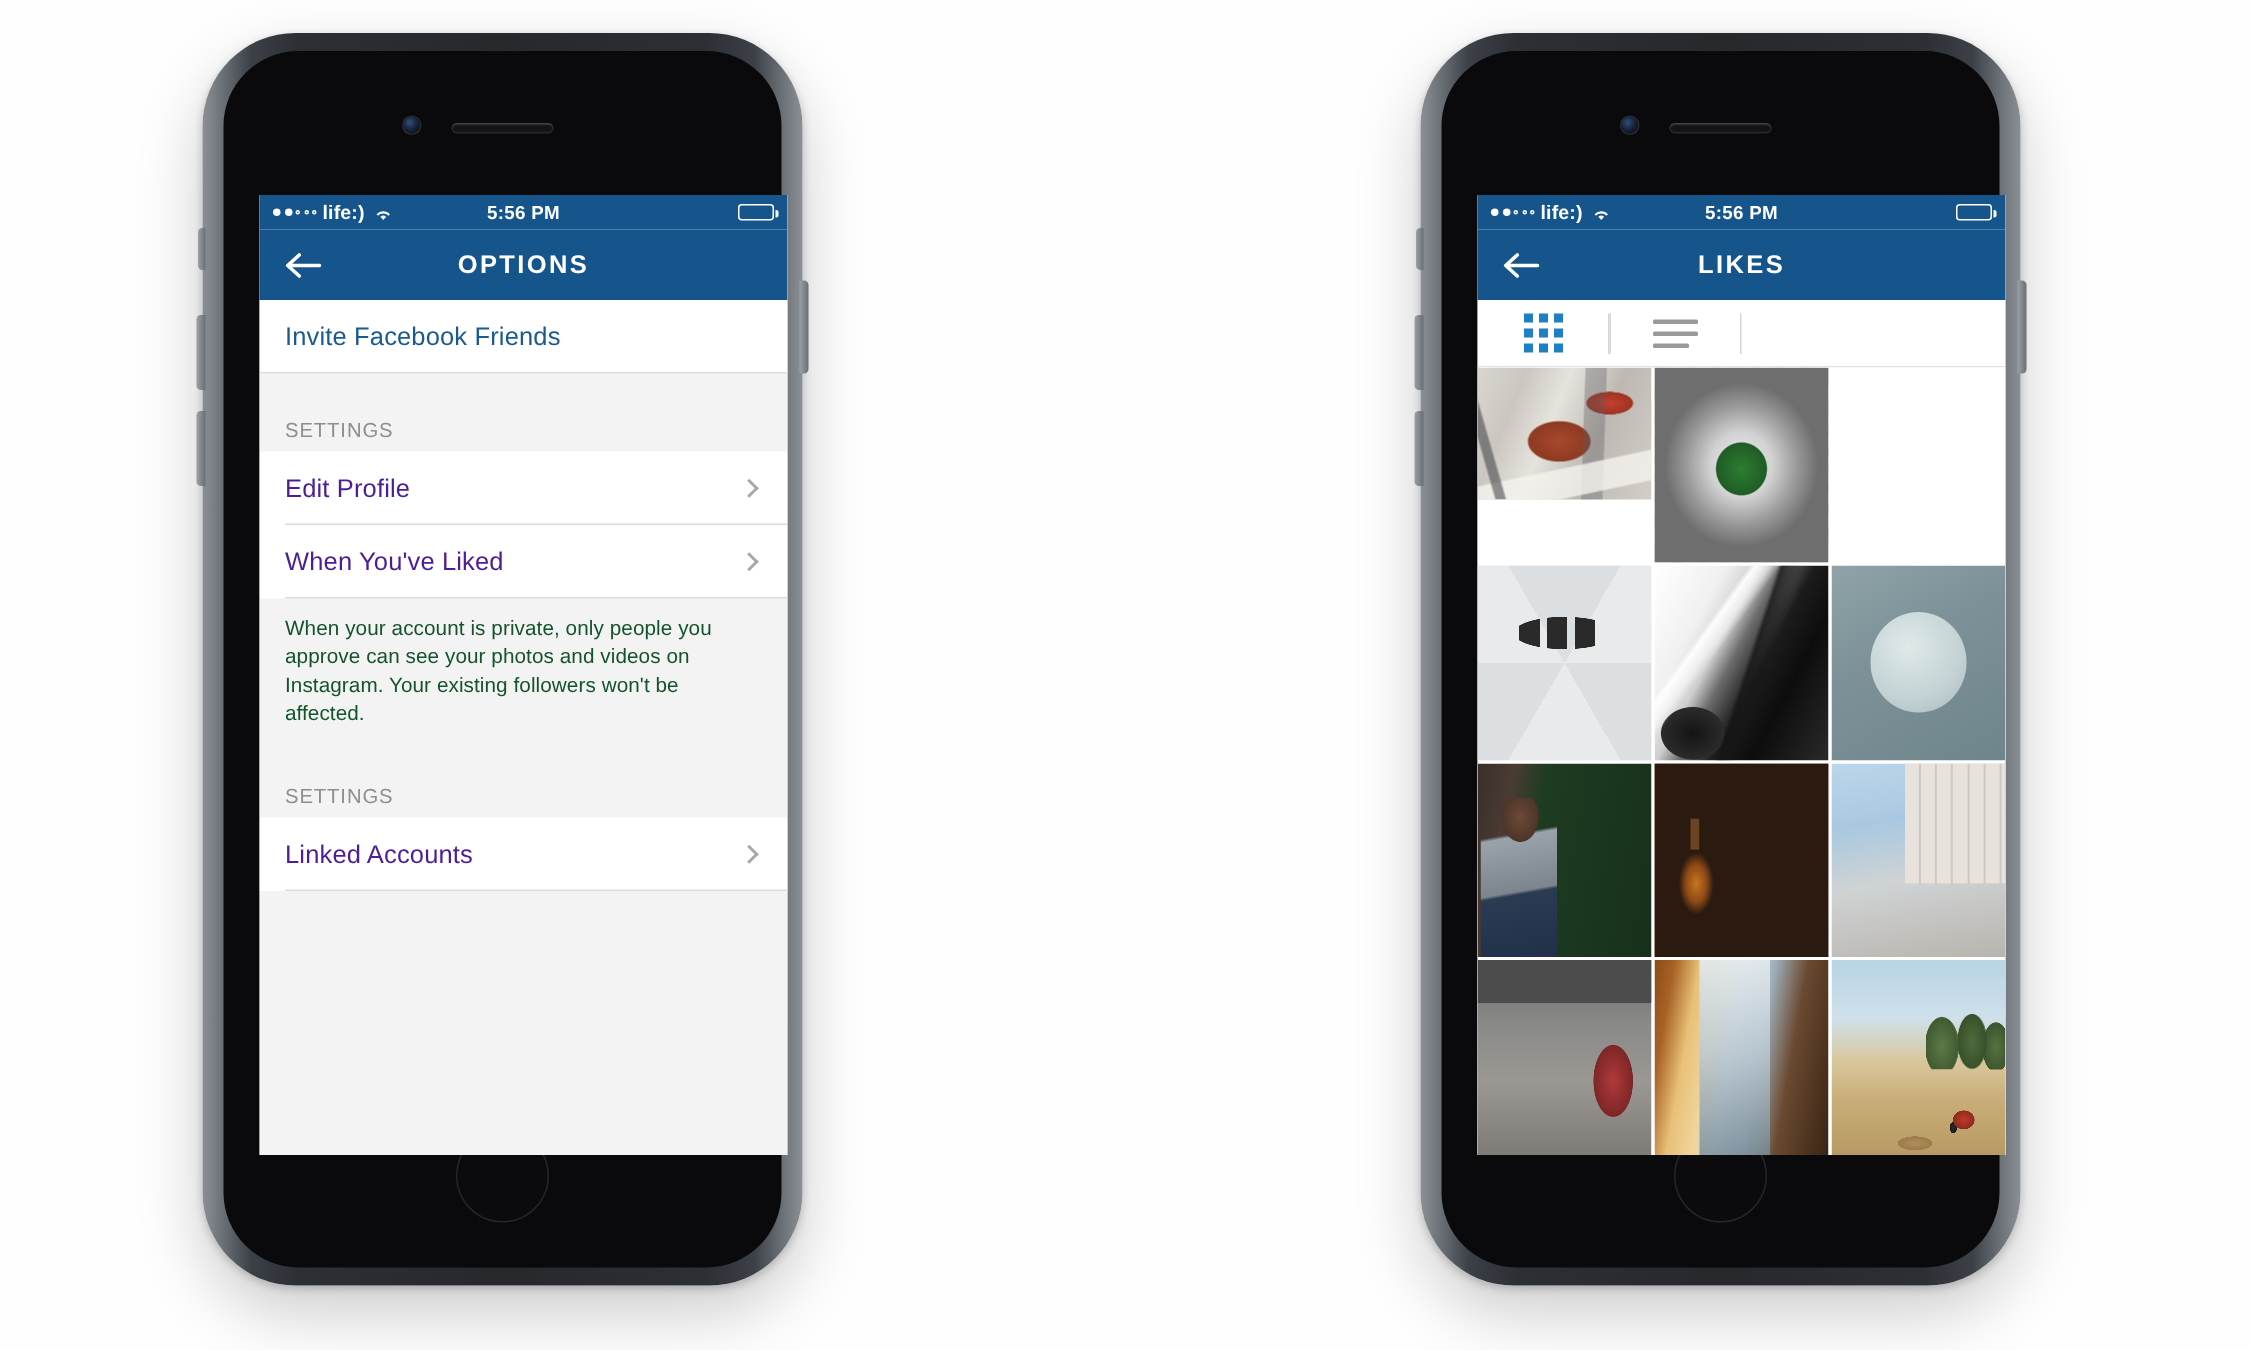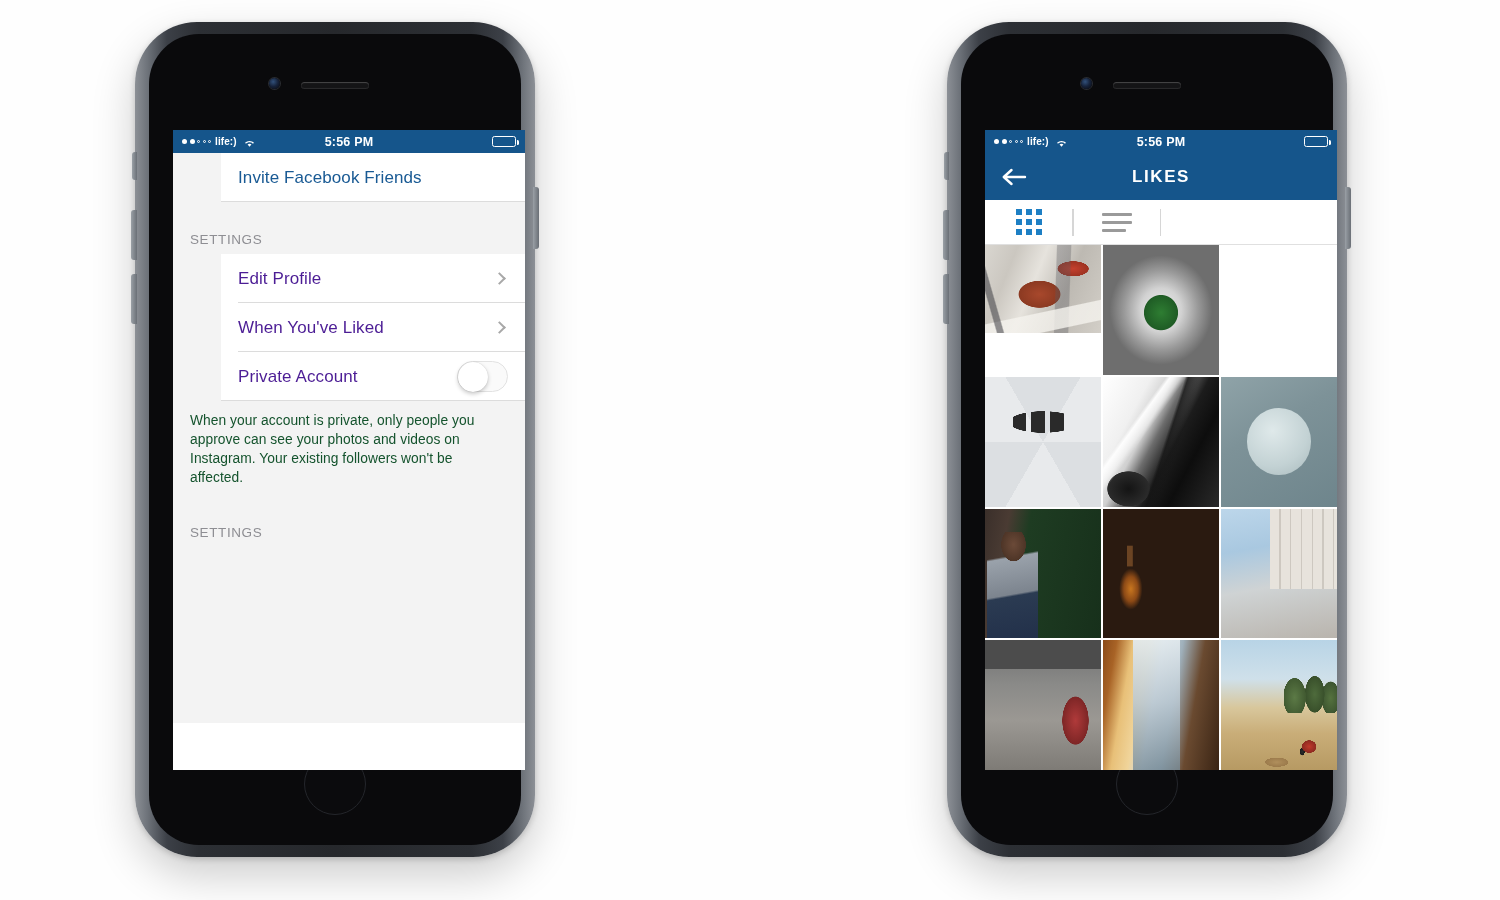--- a/index.html
+++ b/index.html
@@ -61,21 +61,21 @@
   
   .statusbar {
     height: 23px; background: #15558b; color: #fff;
     display: flex; align-items: center; padding: 0 9px;
     font-size: 12.5px; font-weight: bold; position: relative;
   }
   .sb-left { display: flex; align-items: center; gap: 4px; }
   .dots { display: flex; gap: 2.5px; align-items: center; }
   .dot { width: 5px; height: 5px; border-radius: 50%; background: #fff; }
   .dot.hollow { background: transparent; border: 1px solid #fff; width: 3px; height: 3px; }
-  .carrier { font-size: 10px; font-weight: bold; letter-spacing: .1px; }
+  .carrier { font-size: 13px; font-weight: bold; letter-spacing: .1px; }
   .wifi { width: 13px; height: 10px; position: relative; margin-left: 2px; }
   .sb-time {
     position: absolute; left: 0; right: 0; text-align: center;
     font-size: 12.5px; font-weight: bold; letter-spacing: .2px;
   }
   .sb-right { margin-left: auto; display: flex; align-items: center; }
   .battery {
     width: 24px; height: 11px; border: 1.3px solid #fff; border-radius: 2.5px;
     padding: 1.3px; position: relative;
   }
@@ -96,21 +96,21 @@
   }
   .nav-title {
     width: 100%; text-align: center;
     font-size: 17px; font-weight: bold; letter-spacing: 1.6px;
   }
 
   
   .list-body { background: #f3f3f3; height: 570px; overflow: hidden; position: relative; }
   .cell {
     background: #fff; height: 49px; display: flex; align-items: center;
-    padding: 4px 17px; position: relative; cursor: pointer; margin-left: 48px;
+    padding: 4px 17px; position: relative; cursor: pointer;
   }
   .cell-label { font-size: 17px; color: #4c1d95; letter-spacing: .1px; }
   .cell-label.link { color: #195a94; }
   .cell .sep {
     position: absolute; left: 17px; right: 0; bottom: 0;
     height: 1px; background: #dcdcdc;
   }
   .cell.full-sep .sep { left: 0; }
   .chevron {
     margin-left: auto; width: 9px; height: 9px;
@@ -394,52 +394,58 @@
                   <path d="M8 5.2c-1.7 0-3.2.7-4.3 1.8l-1.2-1.3A7.6 7.6 0 0 1 8 3.4c2.2 0 4.1.9 5.5 2.3l-1.2 1.3A5.9 5.9 0 0 0 8 5.2z" fill="#fff"></path>
                 </svg>
             </span>
           </div>
           <div class="sb-time">5:56 PM</div>
           <div class="sb-right">
             <span class="battery"><span class="battery-fill"></span></span>
           </div>
         </div>
 
+        <div class="navbar">
+          <span class="back-arrow">
+            <svg viewBox="0 0 26 20" width="26" height="20">
+                <path d="M10.5 3 2.8 10l7.7 7M3 10h21" stroke="#fff" stroke-width="2.4" fill="none" stroke-linecap="round" stroke-linejoin="round"></path>
+              </svg>
+          </span>
+          <span class="nav-title">OPTIONS</span>
+        </div>
 
         <div class="list-body">
 
           <div class="cell full-sep">
             <span class="cell-label link">Invite Facebook Friends</span>
             <span class="sep"></span>
           </div>
 
           <div class="section-head tall">SETTINGS</div>
 
           <div class="cell">
             <span class="cell-label">Edit Profile</span>
             <span class="chevron"></span>
             <span class="sep"></span>
           </div>
           <div class="cell">
             <span class="cell-label">When You've Liked</span>
             <span class="chevron"></span>
             <span class="sep"></span>
           </div>
-          <div class="cell full-sep">
-            <span class="cell-label">Private Account</span>
-            <span class="toggle">
-              <span class="toggle-knob"></span>
-            </span>
+
+          <div class="footnote">When your account is private, only people you approve can see your photos and videos on Instagram. Your existing followers won't be affected.</div>
+
+          <div class="section-head">SETTINGS</div>
+
+          <div class="cell">
+            <span class="cell-label">Linked Accounts</span>
+            <span class="chevron"></span>
             <span class="sep"></span>
           </div>
-
-          <div class="footnote">When your account is private, only people you approve can see your photos and videos on Instagram. Your existing followers won't be affected.</div>
-
-          <div class="section-head">SETTINGS</div>
-
         </div>
 
       </div>
     </div>
   </div>
 
   <div class="phone right">
     <div class="phone-body"></div>
     <div class="side-btn btn-silent"></div>
     <div class="side-btn btn-volup"></div>

